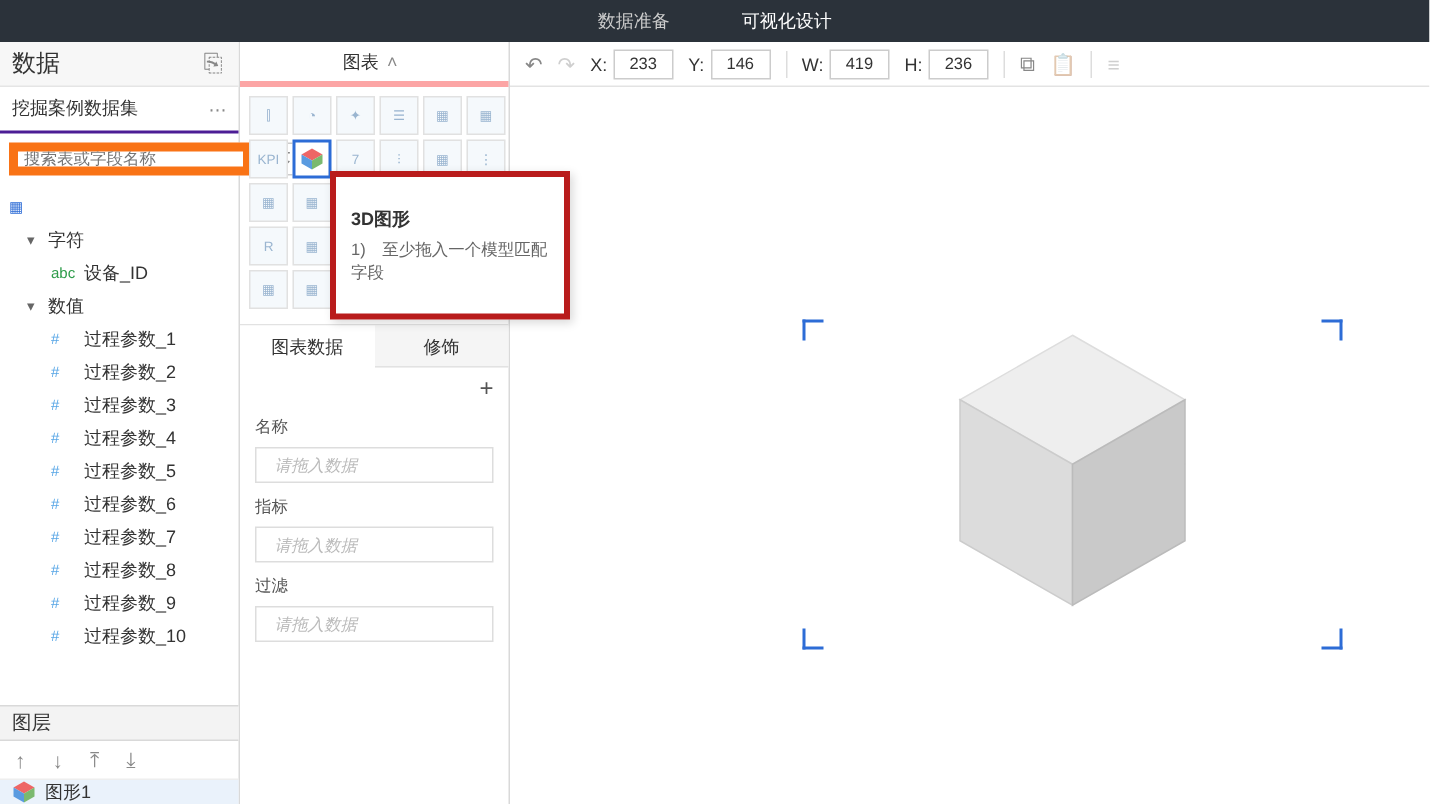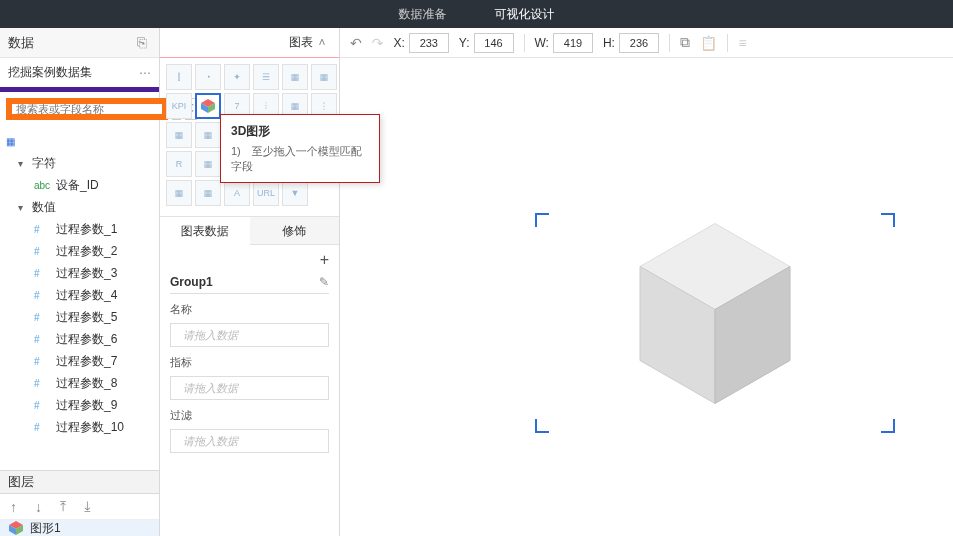--- a/index.html
+++ b/index.html
@@ -3,46 +3,46 @@
 <meta charset="utf-8">
 <style>
 *{box-sizing:border-box;margin:0;padding:0;font-family:"Microsoft YaHei",Arial,sans-serif;font-size:12px;color:#333}
 body{width:953px;height:536px;overflow:hidden;background:#fff}
 .topbar{height:28px;background:#2b323a;display:flex;align-items:center;justify-content:center;gap:32px}
 .topbar .tab{color:#ccc;cursor:pointer;padding:0 8px;height:28px;line-height:28px}
 .topbar .tab.active{color:#fff}
 .main{display:flex;height:508px}
 .col-data{width:160px;border-right:1px solid #d9d9d9;display:flex;flex-direction:column}
 .panel-header{height:30px;display:flex;align-items:center;justify-content:space-between;padding:0 8px;border-bottom:1px solid #e5e5e5;background:#f7f7f7}
-.panel-header span{font-size:13px}
+.panel-header span{font-size:16px}
 .icon-btn{width:18px;height:18px;display:inline-flex;align-items:center;justify-content:center;cursor:pointer;color:#888}
-.dataset{padding:6px 8px;color:#2d6cd6;cursor:pointer;border-bottom:5px solid #4c1d95;display:flex;justify-content:space-between;align-items:center}
+.dataset{padding:6px 8px;color:#2d6cd6;cursor:pointer;border-bottom:2px solid #4c1d95;display:flex;justify-content:space-between;align-items:center}
 .search-row{display:flex;align-items:center;padding:6px;gap:4px}
 .search-row input{flex:1;height:22px;border:6px solid #f97316;padding:0 4px;font-size:11px}
 .search-row .sq{width:22px;height:22px;border:1px solid #ccc;display:flex;align-items:center;justify-content:center;cursor:pointer;color:#888}
 .tree{flex:1;overflow:auto;padding:4px 0}
 .tree-row{display:flex;align-items:center;height:22px;padding:0 6px;gap:4px;cursor:pointer}
 .tree-row.lvl1{padding-left:18px}
 .tree-row.lvl2{padding-left:34px}
 .tree-row .tw{width:10px;color:#666;font-size:10px}
 .tree-row .tp{width:18px;font-size:10px}
 .abc{color:#2d9c4a}
 .hash{color:#58a6e6}
 .tbl{color:#2d6cd6}
 .layers-header{height:24px;border-top:1px solid #d9d9d9;border-bottom:1px solid #d9d9d9;background:#f3f3f3;padding:0 8px;display:flex;align-items:center;font-size:13px}
 .layers-tools{height:26px;display:flex;align-items:center;gap:18px;padding:0 10px;border-bottom:1px solid #eee}
 .layers-tools span{color:#888;cursor:pointer;font-size:14px}
 .layer-item{height:16px;display:flex;align-items:center;gap:6px;padding:0 8px;background:#eaf2fb;color:#2d6cd6}
 .cube-ico{width:16px;height:16px}
 .col-chart{width:180px;border-right:1px solid #d9d9d9;display:flex;flex-direction:column}
-.chart-head{height:30px;display:flex;align-items:center;justify-content:flex-end;padding:0 8px;border-bottom:1px solid #fca5a5;font-size:13px}
+.chart-head{height:30px;display:flex;align-items:center;justify-content:center;padding:0 8px;border-bottom:4px solid #fca5a5;font-size:13px}
 .chart-grid{padding:6px;display:grid;grid-template-columns:repeat(6,26px);gap:3px;position:relative}
 .cg-cell{width:26px;height:26px;border:1px solid #e1e1e1;background:#f5f9fc;display:flex;align-items:center;justify-content:center;color:#9ab5d0;font-size:9px;cursor:pointer}
 .cg-cell.sel{border:2px solid #2d6cd6;background:#fff}
-.tooltip{position:absolute;left:60px;top:56px;background:#fff;border:1px solid #b91c1c;box-shadow:2px 2px 6px rgba(0,0,0,.15);padding:8px 10px;z-index:5;min-width:160px}
+.tooltip{position:absolute;left:60px;top:56px;background:#fff;border:4px solid #b91c1c;box-shadow:2px 2px 6px rgba(0,0,0,.15);padding:20px 10px;z-index:5;min-width:160px}
 .tooltip b{font-size:12px}
 .tooltip p{font-size:11px;color:#666;margin-top:4px}
 .sub-tabs{display:flex;border-top:1px solid #e2e2e2;margin-top:4px}
 .sub-tabs div{flex:1;text-align:center;height:28px;line-height:28px;background:#f5f5f5;border-bottom:1px solid #e2e2e2;cursor:pointer;font-size:12px}
 .sub-tabs div.active{background:#fff;border-bottom:none}
 .form{padding:6px 10px;display:flex;flex-direction:column;gap:6px;overflow:auto}
 .form .add{align-self:flex-end;font-size:16px;color:#555;cursor:pointer}
 .grp{display:flex;justify-content:space-between;align-items:center;border-bottom:1px solid #ddd;padding-bottom:4px}
 .grp span:first-child{font-weight:bold}
 .lbl{font-size:11px;color:#555;margin-top:2px}
@@ -205,24 +205,20 @@
         <b>3D图形</b>
         <p>1)　至少拖入一个模型匹配字段</p>
       </div>
     </div>
     <div class="sub-tabs">
       <div class="active">图表数据</div>
       <div>修饰</div>
     </div>
     <div class="form">
       <span class="add">+</span>
-      <div class="grp">
-          <span>Group1</span>
-          <span style="color:#888">✎</span>
-        </div>
       <div class="lbl">名称</div>
       <div class="drop">请拖入数据</div>
       <div class="lbl">指标</div>
       <div class="drop">请拖入数据</div>
       <div class="lbl">过滤</div>
       <div class="drop">请拖入数据</div>
     </div>
   </div>
 
   <div class="col-canvas">

